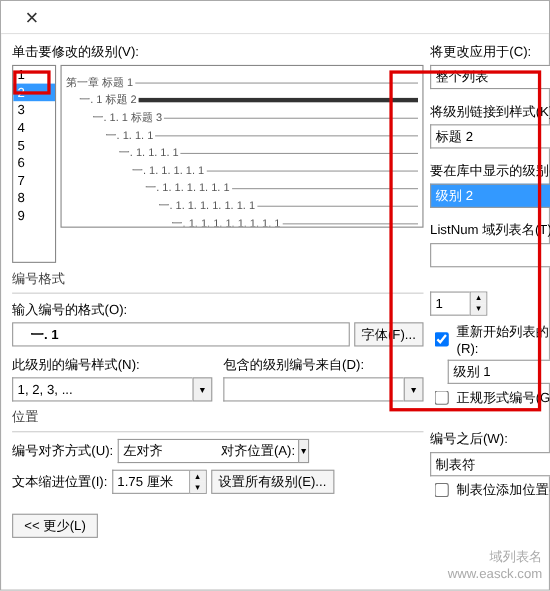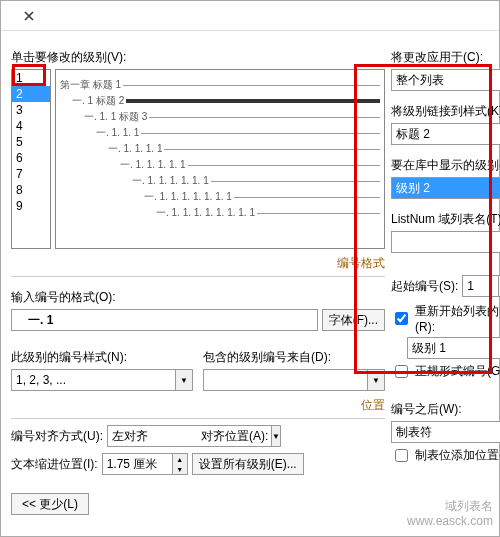--- a/index.html
+++ b/index.html
@@ -5,36 +5,36 @@
   * { box-sizing: border-box; font-family: "Microsoft YaHei", "SimSun", sans-serif; font-size: 12px; }
   body { margin: 0; background: #f0f0f0; width: 500px; height: 537px; overflow: hidden; position: relative; }
   .dialog { background: #fff; border: 1px solid #aaa; width: 500px; height: 537px; position: relative; }
   .titlebar { height: 30px; background: #fff; border-bottom: 1px solid #e0e0e0; display: flex; align-items: center; padding: 0 8px; }
   .titlebar .title { flex: 1; }
   .titlebar .close { width: 40px; height: 28px; display: flex; align-items: center; justify-content: center; }
   .titlebar .close svg { width: 10px; height: 10px; }
   .body { padding: 6px 8px 6px 10px; display: flex; gap: 6px; }
   .left-col { flex: 1; }
   .right-col { width: 138px; }
-  .label { margin: 12px 0 3px 0; }
+  .label { margin: 2px 0 3px 0; }
   .row { display: flex; align-items: center; gap: 4px; margin-bottom: 6px; }
   .listbox { width: 40px; height: 180px; border: 1px solid #888; overflow-y: auto; background: #fff; }
   .listbox .item { padding: 1px 4px; }
   .listbox .item.sel { background: #3399ff; color: #fff; }
-  .preview { flex: 1; height: 180px; border: 1px solid #888; background: #fff; padding: 6px 4px; overflow: hidden; }
+  .preview { flex: 1; height: 148px; border: 1px solid #888; background: #fff; padding: 6px 4px; overflow: hidden; }
   .pv-row { display: flex; align-items: center; margin: 2px 0; }
   .pv-label { font-size: 10px; color: #555; white-space: nowrap; }
   .pv-line { flex: 1; height: 1px; background: #999; margin-left: 2px; }
   .pv-line.thick { height: 4px; background: #333; }
   .input, select { border: 1px solid #999; padding: 2px 4px; height: 22px; background: #fff; }
   .btn { border: 1px solid #999; background: #f5f5f5; padding: 2px 6px; height: 22px; cursor: pointer; display: inline-flex; align-items: center; }
   .combo { display: flex; }
   .combo .input { flex: 1; border-right: none; }
   .combo .drop { width: 18px; border: 1px solid #999; background: #f0f0f0; display: flex; align-items: center; justify-content: center; }
-  .section-label { color: #a16207; margin: 6px 0 4px 0; text-align: right; }
+  .section-label { color: #404040; margin: 6px 0 4px 0; }
   .divider { height: 1px; background: #ccc; margin: 2px 0 6px 0; }
   .redbox1 { position: absolute; border: 3px solid #d00; left: 11px; top: 63px; width: 34px; height: 22px; pointer-events: none; z-index: 10; }
   .redbox2 { position: absolute; border: 3px solid #d00; left: 353px; top: 63px; width: 138px; height: 310px; pointer-events: none; z-index: 10; }
   .spinner { display: flex; }
   .spinner .input { width: 50px; border-right: none; }
   .spinner .spin { width: 16px; border: 1px solid #999; display: flex; flex-direction: column; }
   .spinner .spin div { flex: 1; display: flex; align-items: center; justify-content: center; font-size: 7px; background: #f0f0f0; }
   .cb { display: flex; align-items: center; gap: 4px; margin: 3px 0; }
   .cb input { width: 13px; height: 13px; }
   .watermark { position: absolute; right: 6px; bottom: 6px; text-align: right; color: #aaa; font-size: 13px; line-height: 1.3; z-index: 20; }
@@ -181,21 +181,20 @@
       <div class="label" style="margin-top:12px;">要在库中显示的级别(H):</div>
       <div class="combo">
         <input class="input highlight-combo" value="级别 2" style="">
 
       </div>
 
       <div class="label" style="margin-top:12px;">ListNum 域列表名(T):</div>
       <input class="input" style="width: 100%;" value="">
 
       <div class="row" style="margin-top:22px;">
-        <span>起始编号(S):</span>
         <div class="spinner">
           <input class="input" style="width: 36px;" value="1">
           <div class="spin">
               <div>▲</div>
               <div>▼</div>
             </div>
         </div>
       </div>
       <div class="cb">
         <input type="checkbox" checked="" style="">

